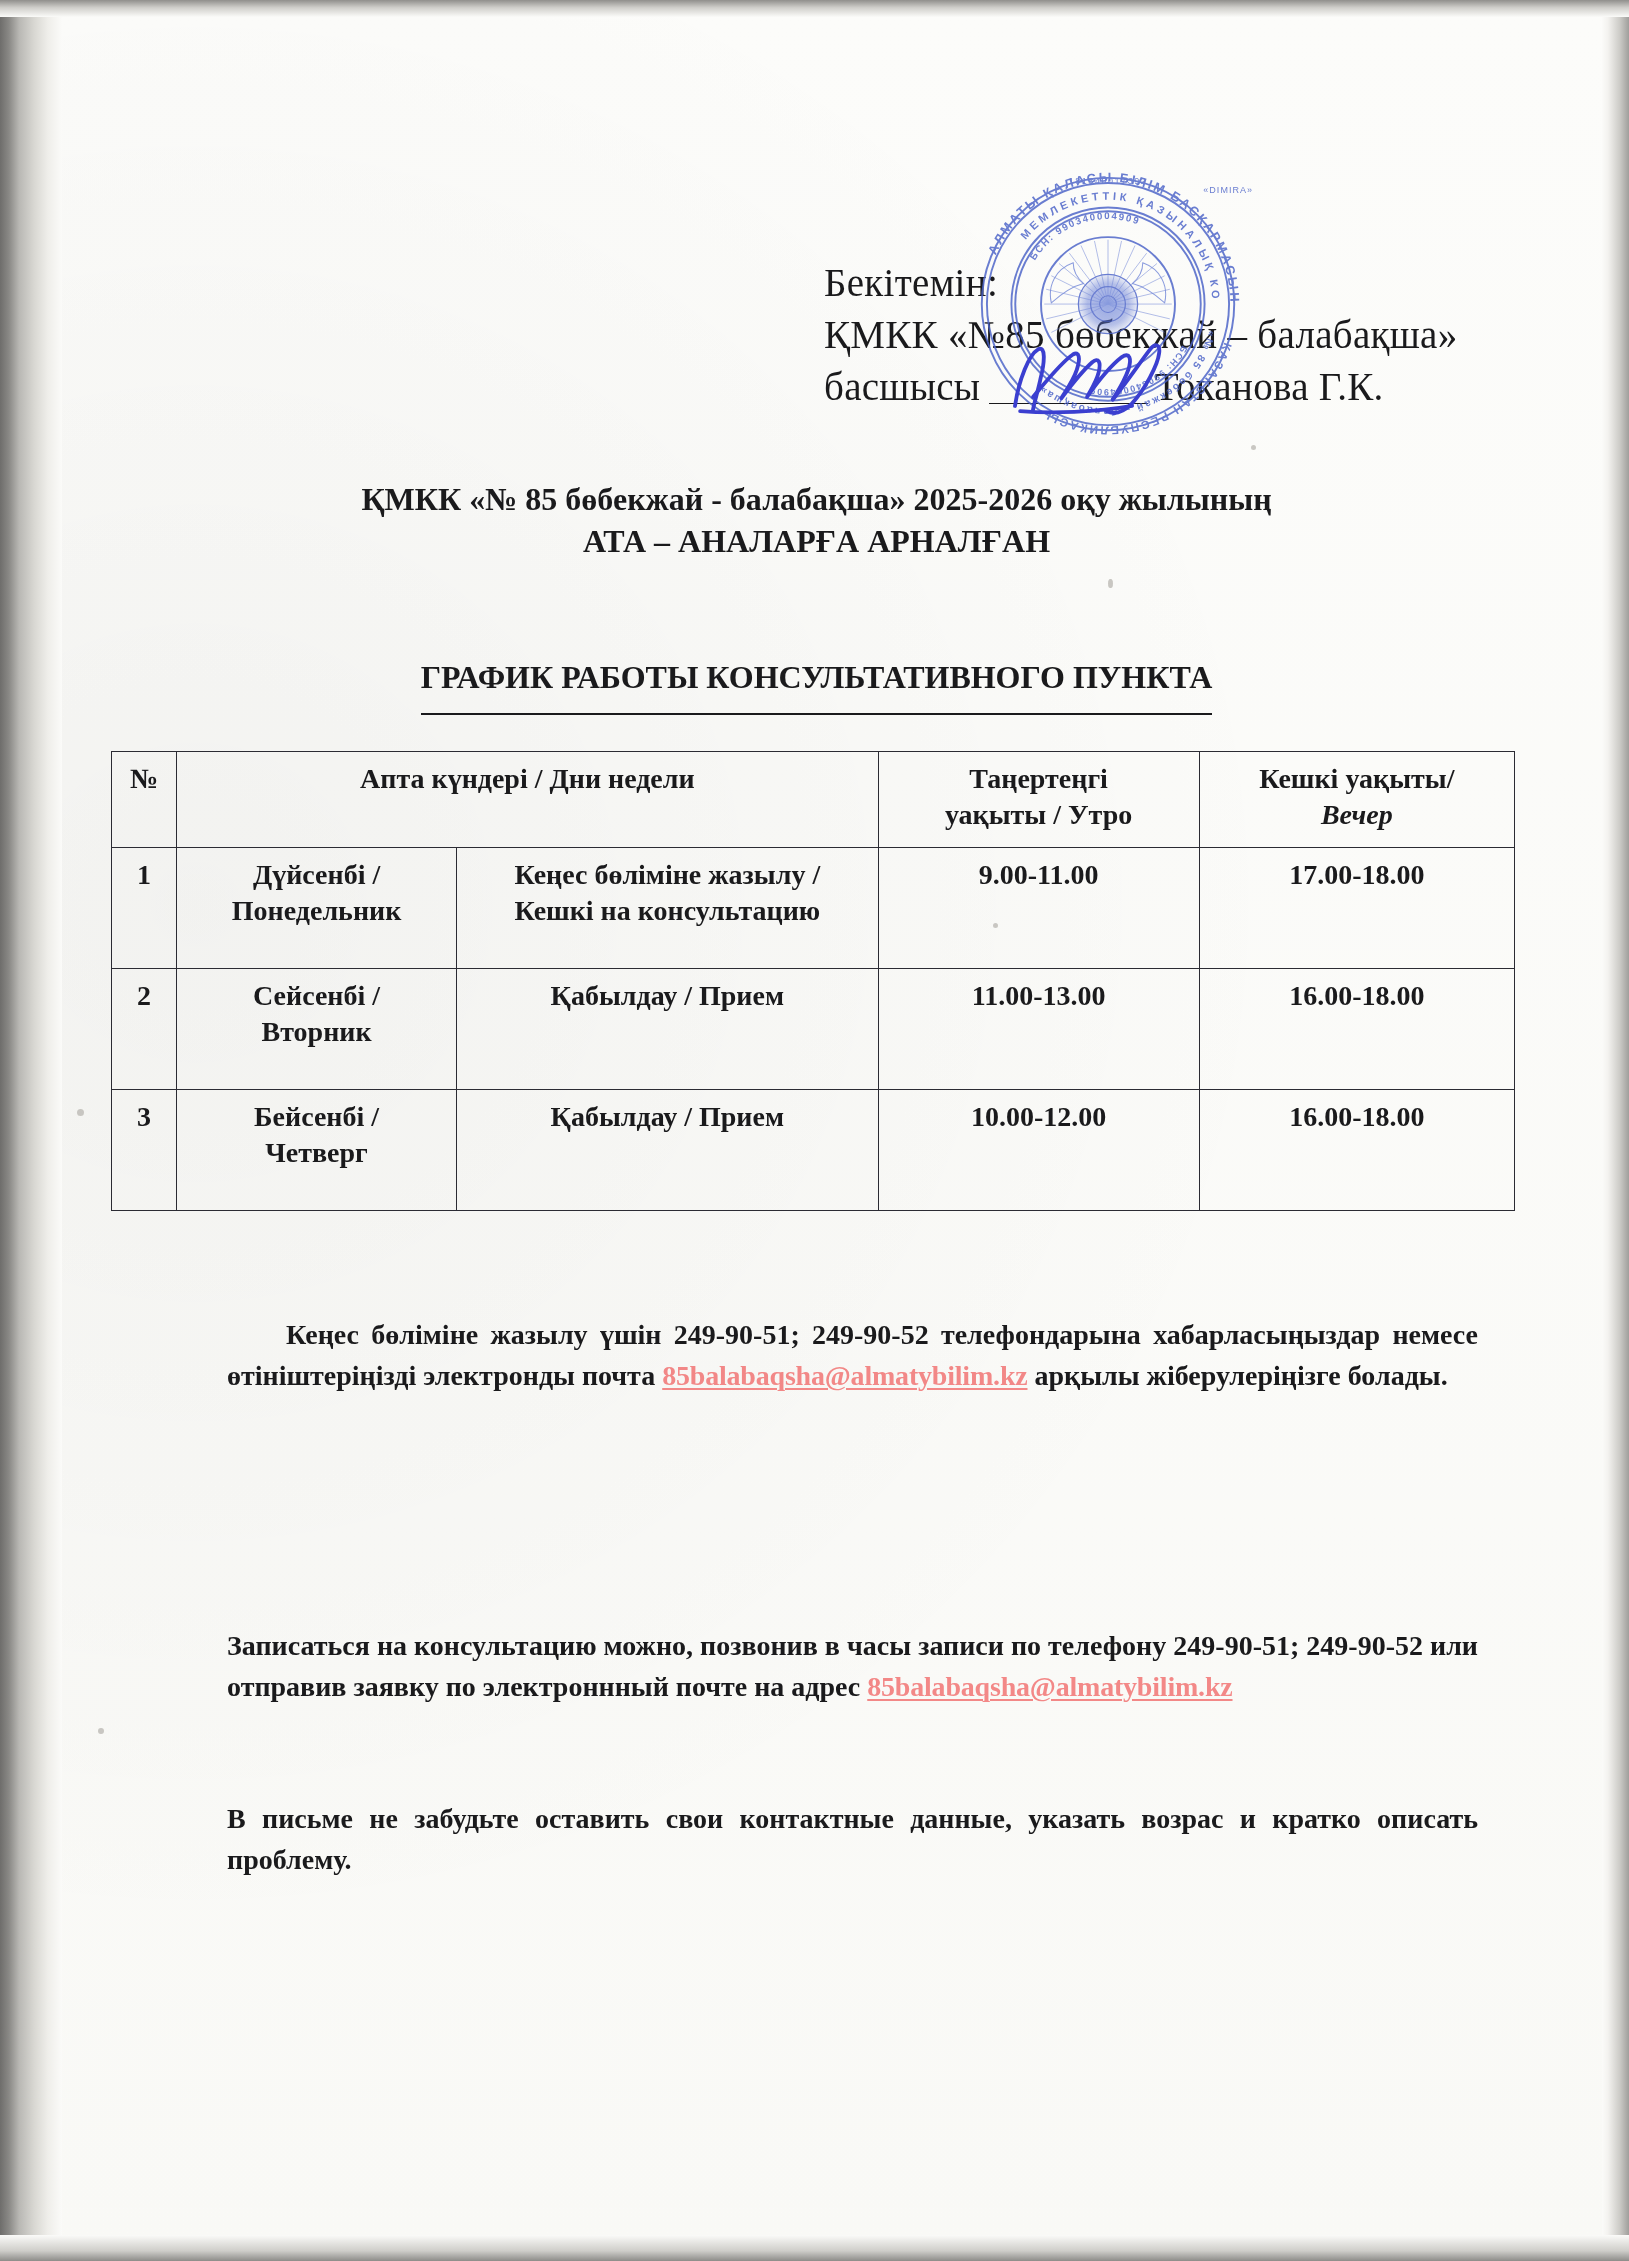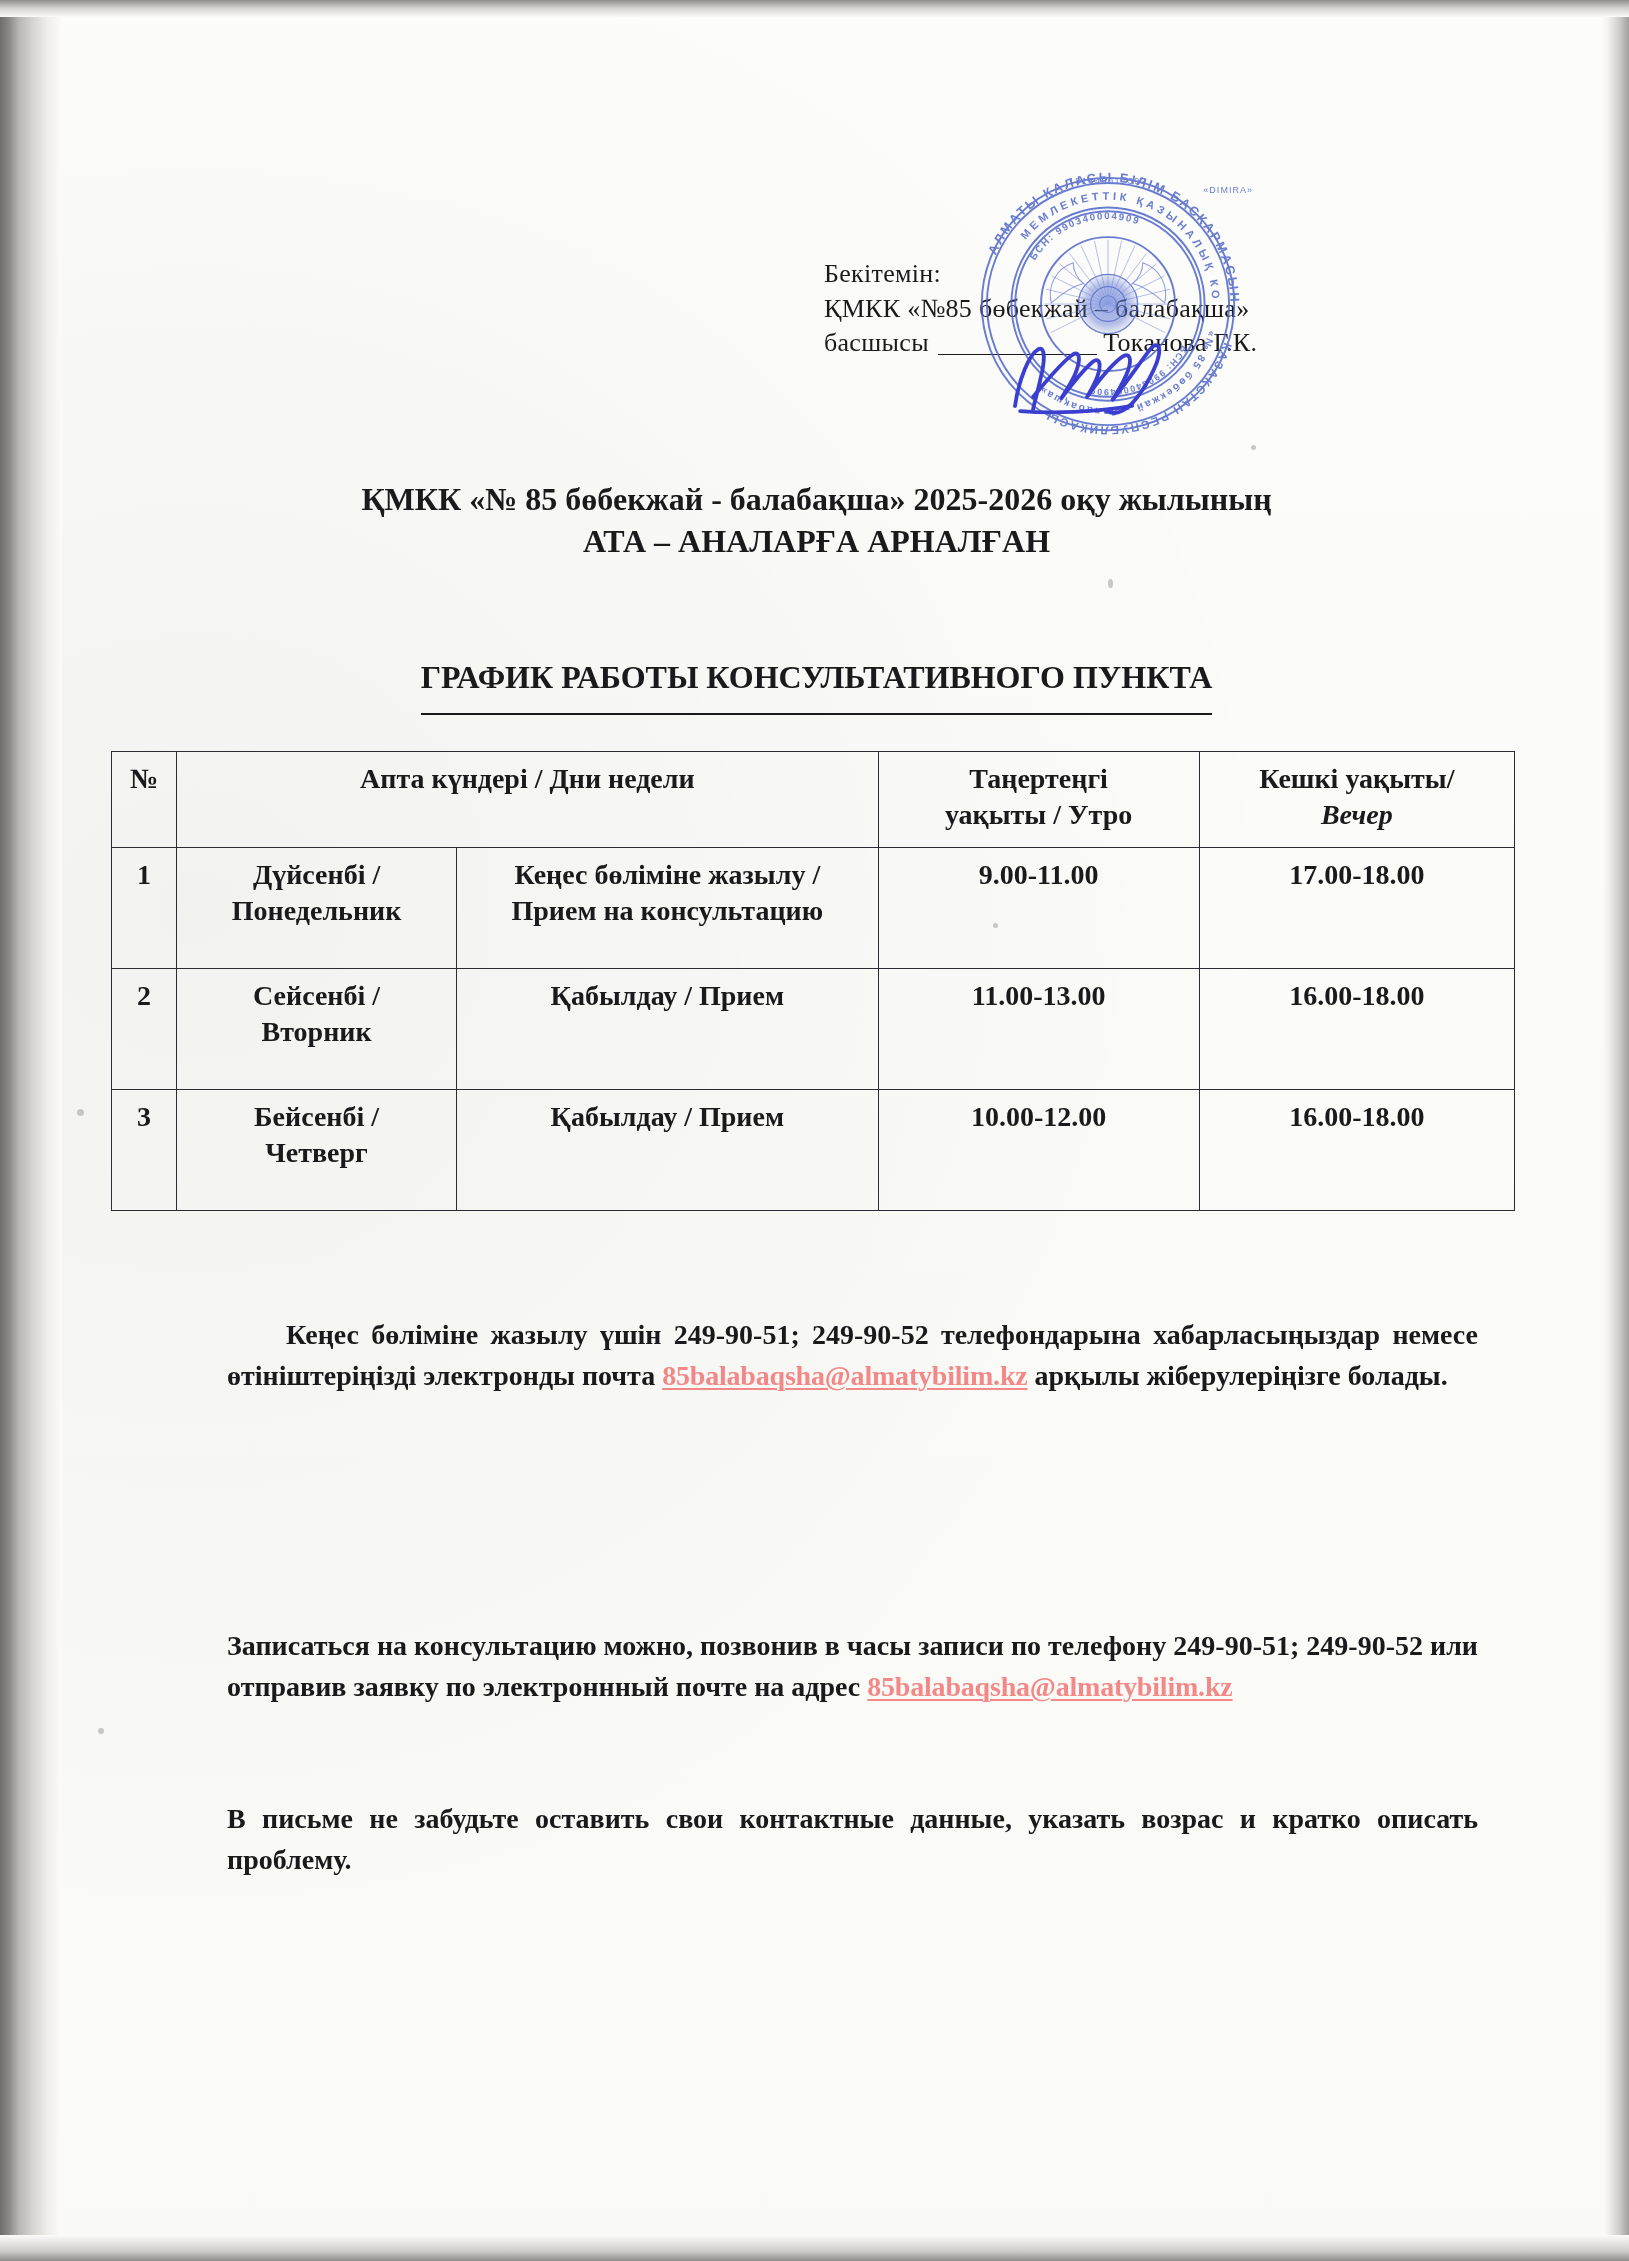--- a/index.html
+++ b/index.html
@@ -70,21 +70,21 @@
     width: 1630px; height: 2261px;
     z-index: 3;
   }
 
   
   .approval {
     position: absolute;
     left: 824px;
     top: 257px;
     width: 683px;
-    font-size: 26px;
+    font-size: 39px;
     line-height: 1.33;
     letter-spacing: 0.3px;
     white-space: nowrap;
   }
   .approval .line { display: block; }
   .sig-slot {
     display: inline-block;
     width: 159px;
     border-bottom: 1.9px solid #1a1a1c;
     margin: 0 6.4px -3.9px 9px;
@@ -347,21 +347,21 @@
         </thead>
         <tbody>
           <tr class="row-tall">
             <td class="num">1</td>
             <td>
               <div>Дүйсенбі /</div>
               <div>Понедельник</div>
             </td>
             <td>
               <div>Кеңес бөліміне жазылу /</div>
-              <div>Прием на консультацию</div>
+              <div>Кешкі на консультацию</div>
             </td>
             <td>9.00-11.00</td>
             <td>17.00-18.00</td>
           </tr>
           <tr class="row-tall">
             <td class="num">2</td>
             <td>
               <div>Сейсенбі /</div>
               <div>Вторник</div>
             </td>

